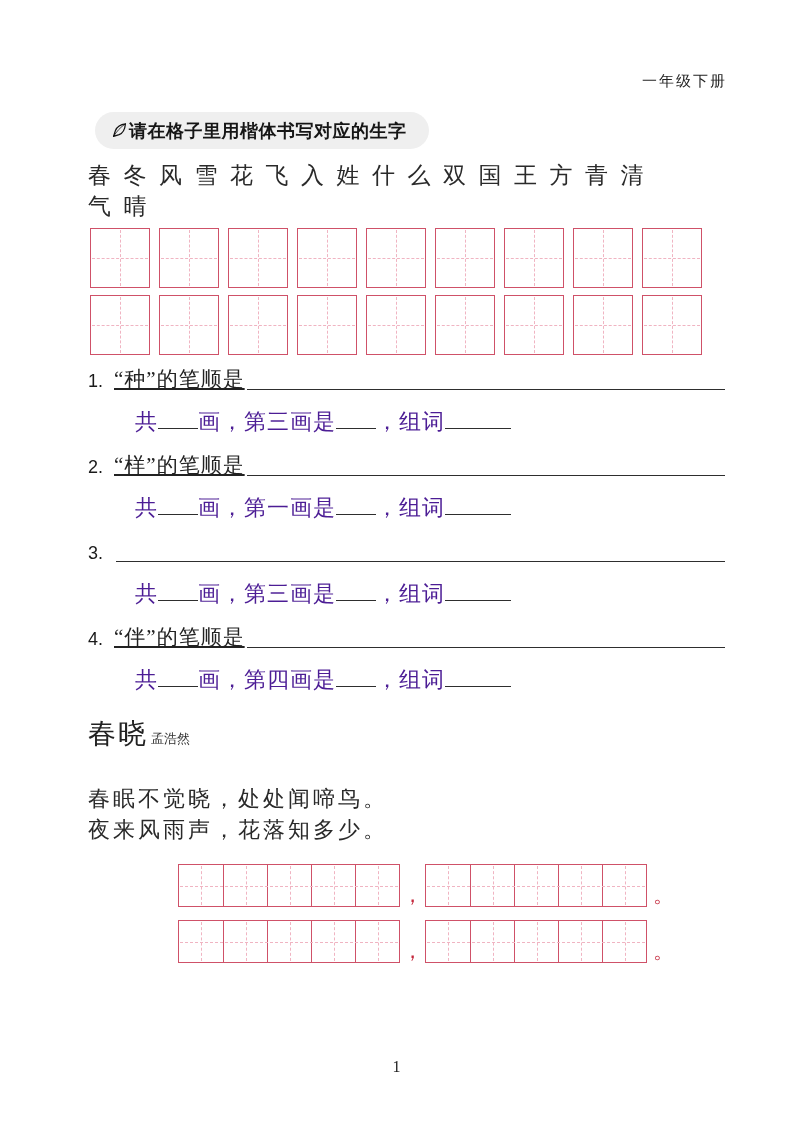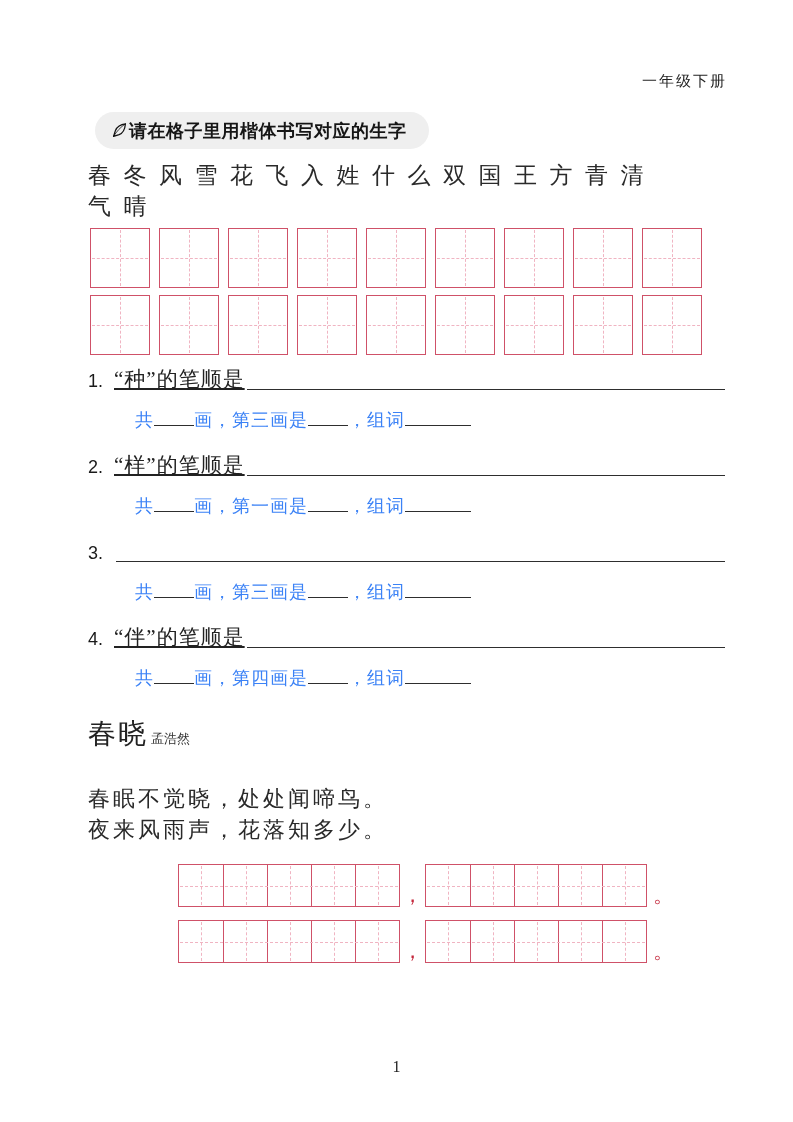--- a/index.html
+++ b/index.html
@@ -48,21 +48,21 @@
   .bs-main{
     display:flex;align-items:flex-end;font-size:21px;height:28px;color:#222;
   }
   .bs-num{
     font-family:"Liberation Sans","DejaVu Sans",sans-serif;
     font-size:18px;width:26px;flex:0 0 auto;padding-bottom:1px;color:#1a1a1a;
   }
   .bs-text{letter-spacing:1px;white-space:nowrap;text-decoration:underline;}
   .fill-line{flex:1;border-bottom:1.4px solid var(--line-ink);margin:0 0 3px 2px;height:1px;}
   .bs-sub{
-    margin:14px 0 16px 47px;font-size:18px;height:28px;letter-spacing:1px;color:#3b82f6;
+    margin:14px 0 16px 47px;font-size:22px;height:28px;letter-spacing:1px;color:#4c1d95;
   }
   .blank{
     display:inline-block;border-bottom:1.4px solid var(--line-ink);
     height:19px;vertical-align:baseline;
   }
   .w40{width:40px;}
   .w64{width:66px;}
   .section3{margin-top:2px;}
   .poem-center{text-align:left;}
   .poem-title-row{margin-top:24px;line-height:34px;}

